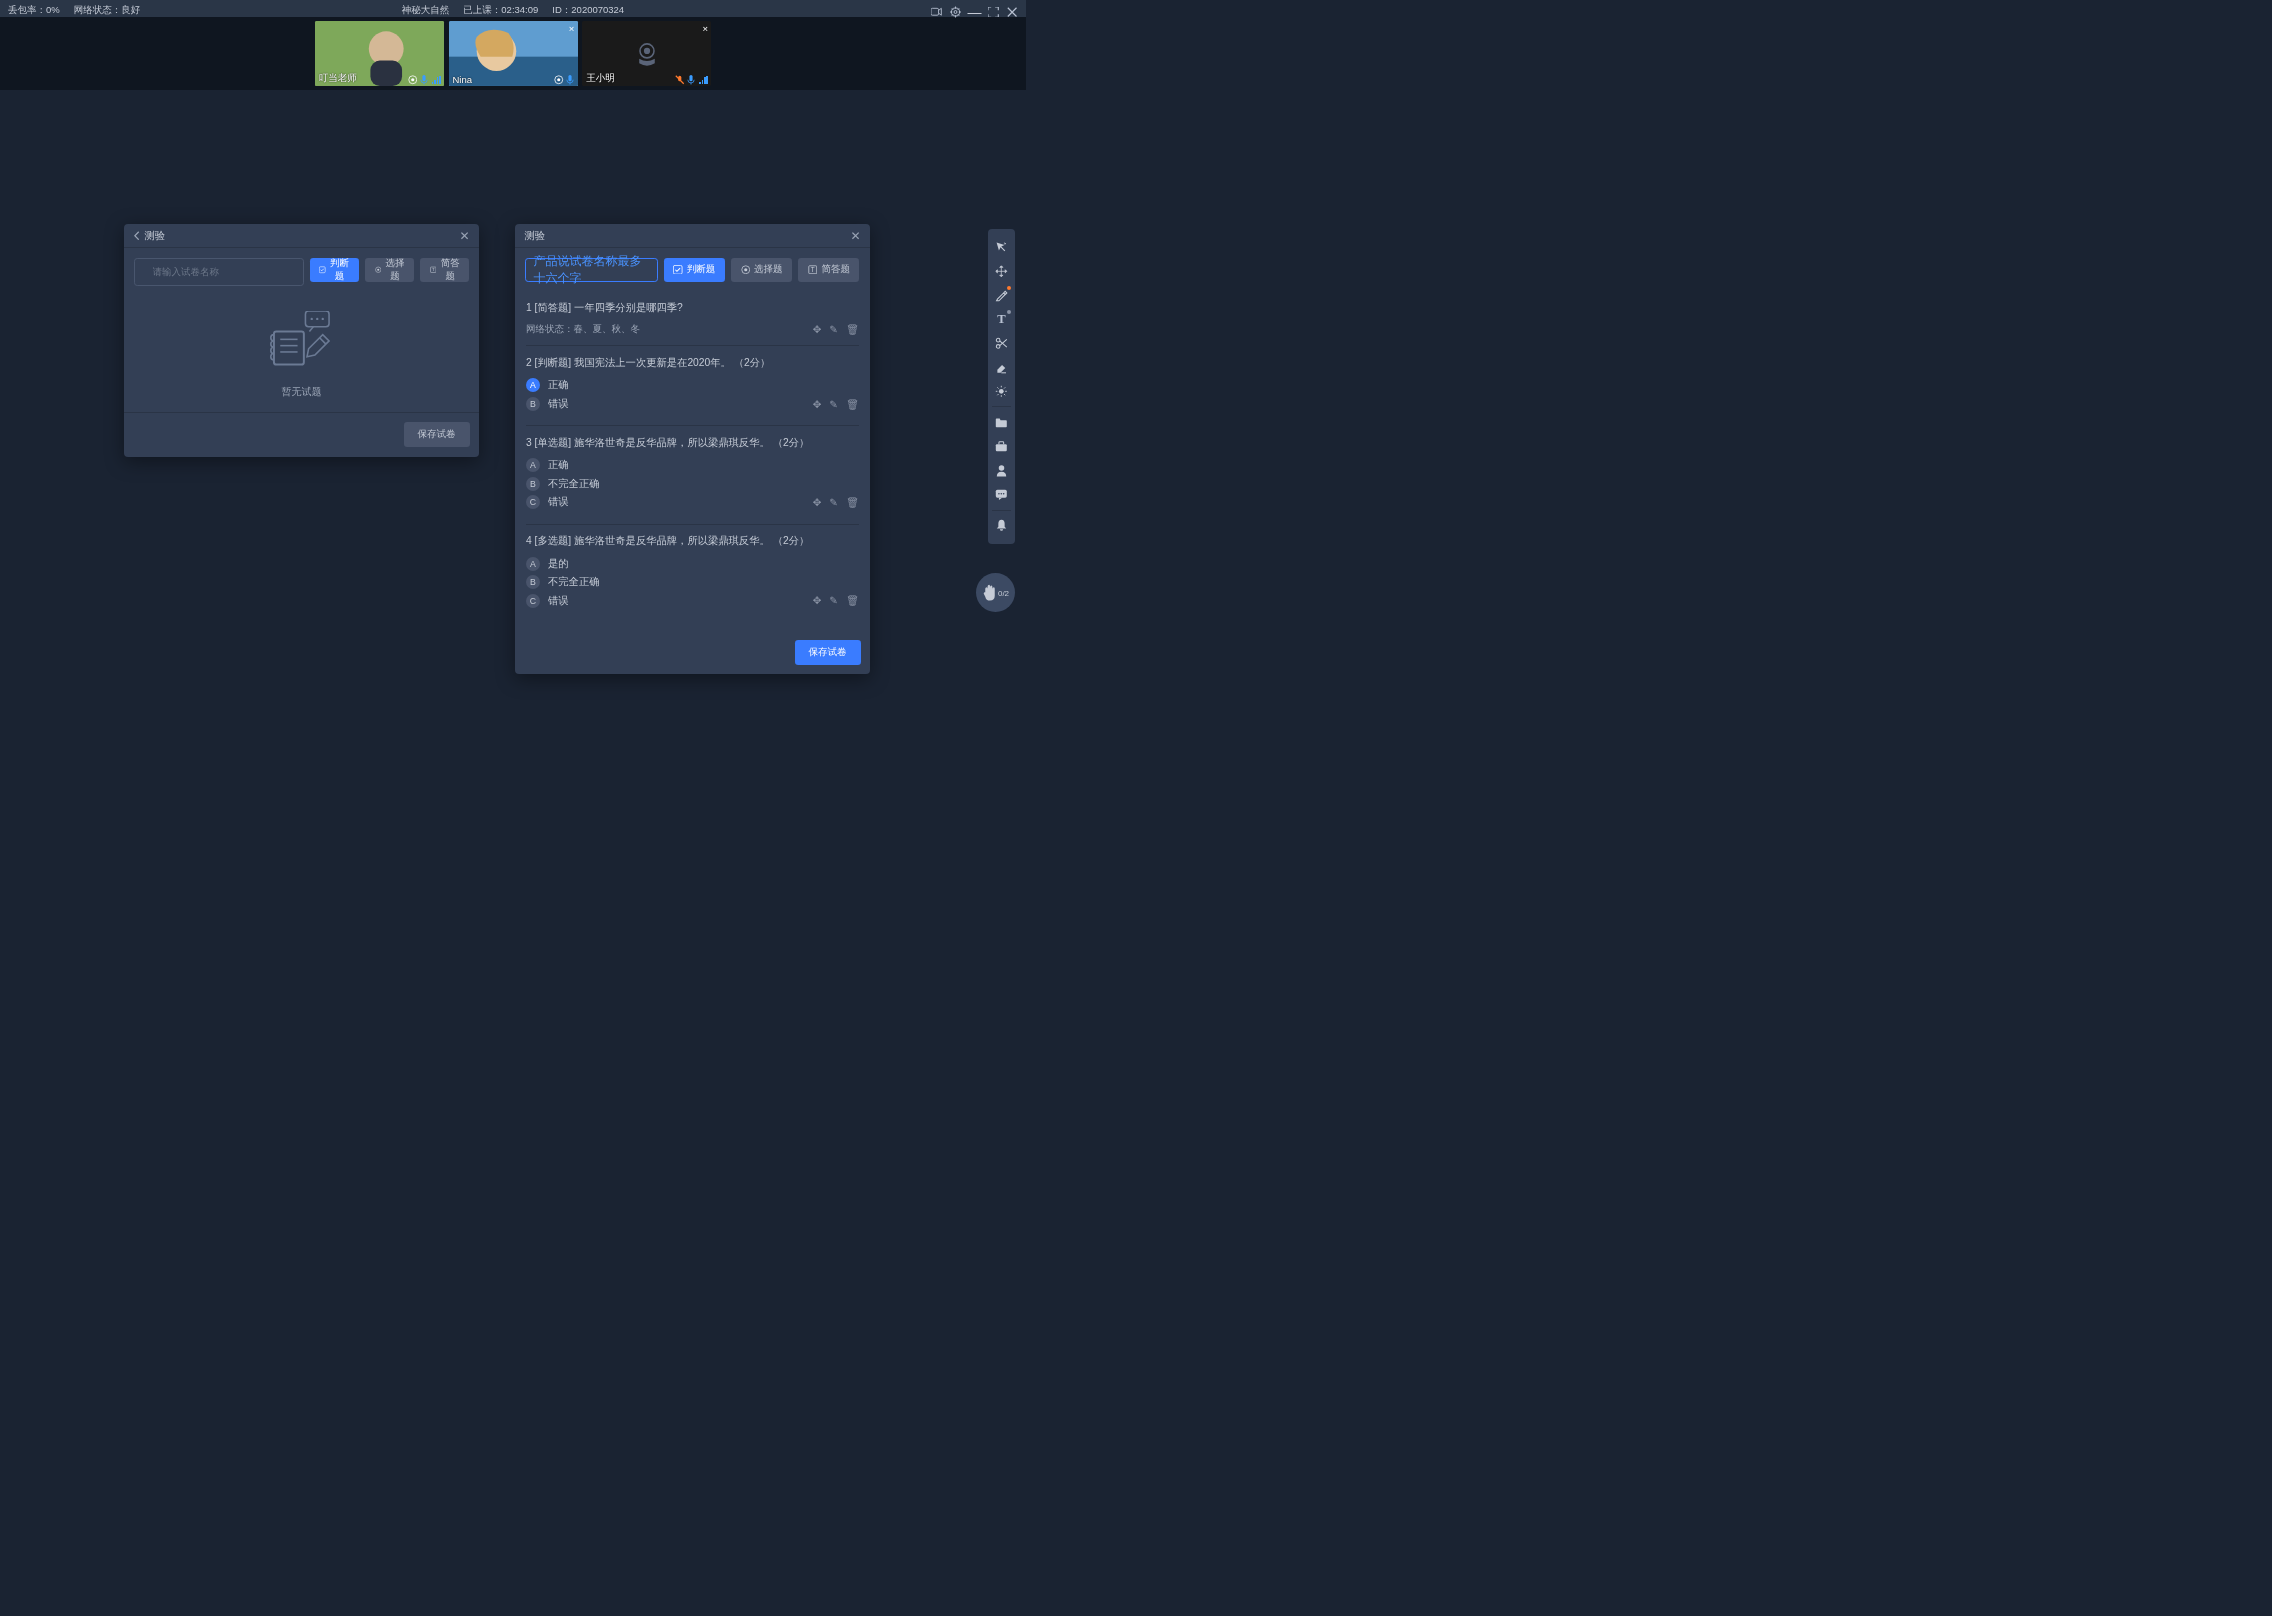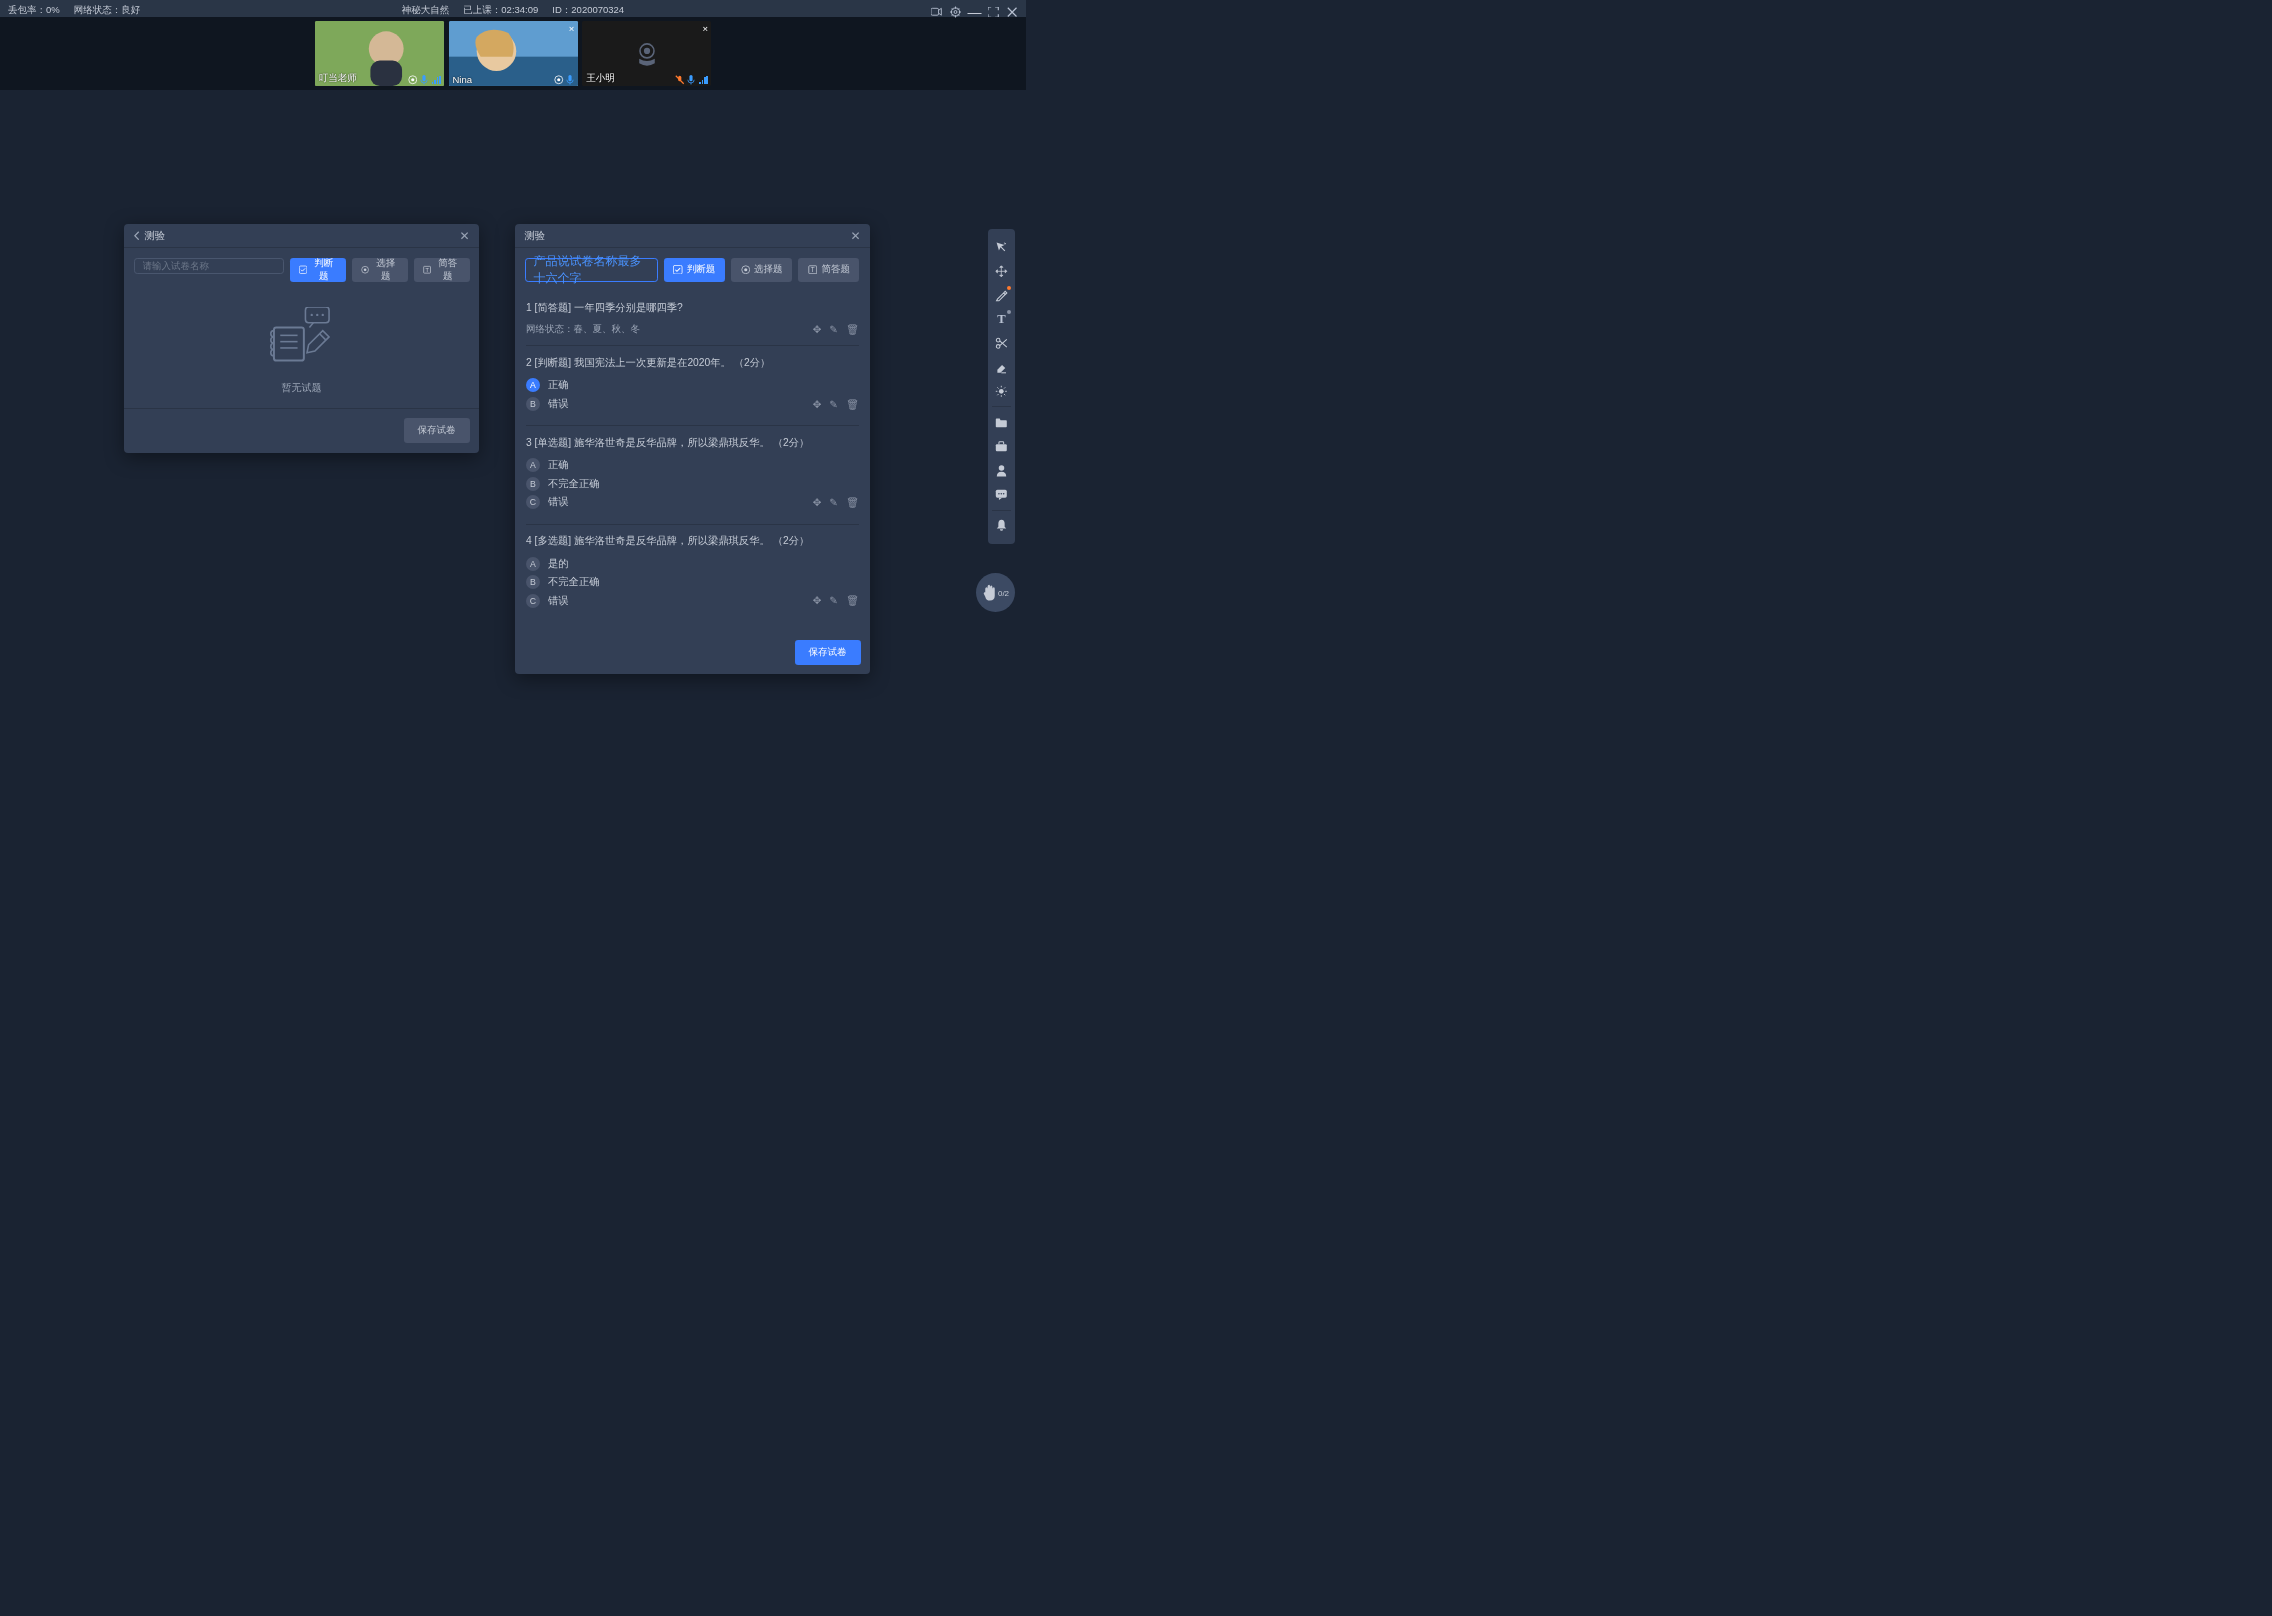--- a/index.html
+++ b/index.html
@@ -17,21 +17,21 @@
   .vtile .icons{position:absolute;bottom:1.6px;right:3.2px;display:flex;gap:2.4px;align-items:center}
   .micbars{display:flex;gap:0.8px;align-items:flex-end;margin-left:1.6px}
   .micbars span{width:1.6px;background:#3a9cff}
   .vdark{background:#1a1a1a;display:flex;align-items:center;justify-content:center}
   
   .panel{position:absolute;background:#333f55;border-radius:4px;box-shadow:0 4.7px 19px rgba(0,0,0,.4)}
   .phead{display:flex;align-items:center;height:24px;padding:0 9.5px;border-bottom:0.8px solid #2a3446;font-size:10.3px;color:#c5cbd6}
   .phead .back{margin-right:4.7px;cursor:pointer;color:#9aa4b5}
   .phead .x{margin-left:auto;cursor:pointer;color:#9aa4b5;font-size:12px}
   .toolbar-row{display:flex;gap:6.3px;padding:9.5px}
-  .input-box{flex:0 0 133px;height:16px;border:0.8px solid #49566e;border-radius:3.2px;background:transparent;padding:0 8px;color:#c5cbd6;font-size:9.5px}
+  .input-box{flex:0 0 133px;height:28px;border:0.8px solid #49566e;border-radius:3.2px;background:transparent;padding:0 18px;color:#c5cbd6;font-size:9.5px}
   .input-box::placeholder{color:#6b7688}
   .input-value{flex:0 0 133px;height:24px;border:0.8px solid #3a7cff;border-radius:3.2px;background:transparent;padding:0 8px;color:#4a93ff;font-size:12px;display:flex;align-items:center}
   .btn{height:24px;padding:0 9.5px;border-radius:3.2px;display:flex;align-items:center;gap:4px;font-size:9.5px;cursor:pointer;border:none}
   .btn-blue{background:#3a7cff;color:#fff}
   .btn-grey{background:#49546b;color:#c5cbd6}
   .btn .ic{font-size:8.7px}
   .empty-state{display:flex;flex-direction:column;align-items:center;padding:16px 0 12.6px}
   .empty-icon{width:71px;height:63px;position:relative;margin-bottom:11px}
   .empty-text{color:#9aa4b5;font-size:10px}
   .foot{display:flex;justify-content:flex-end;padding:9.5px;border-top:0.8px solid #2a3446}

